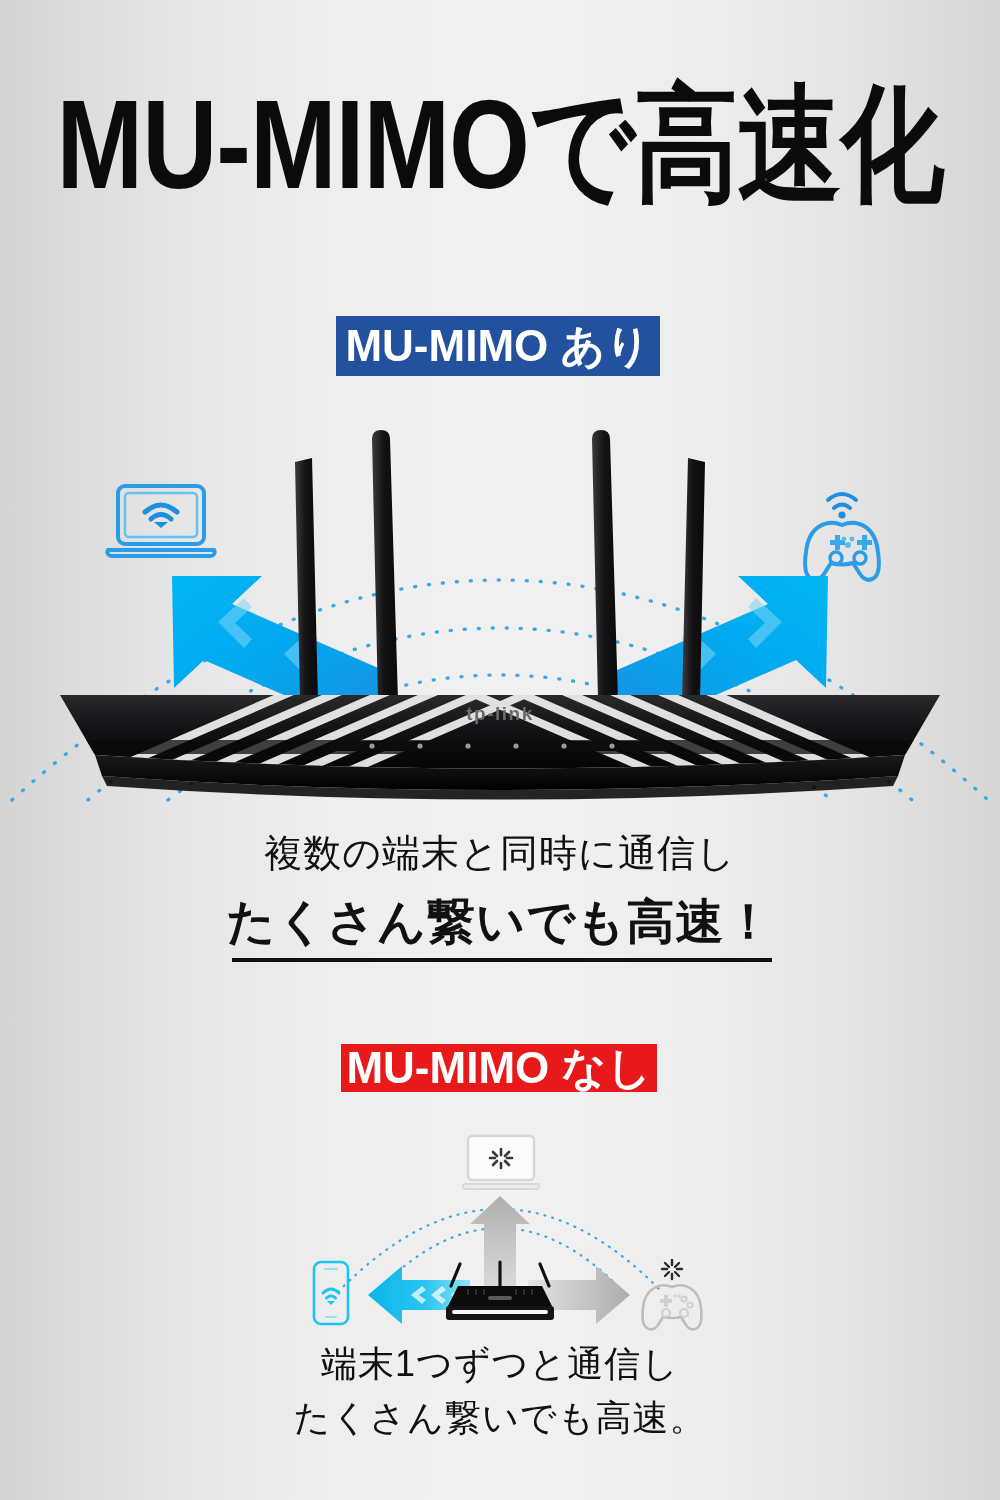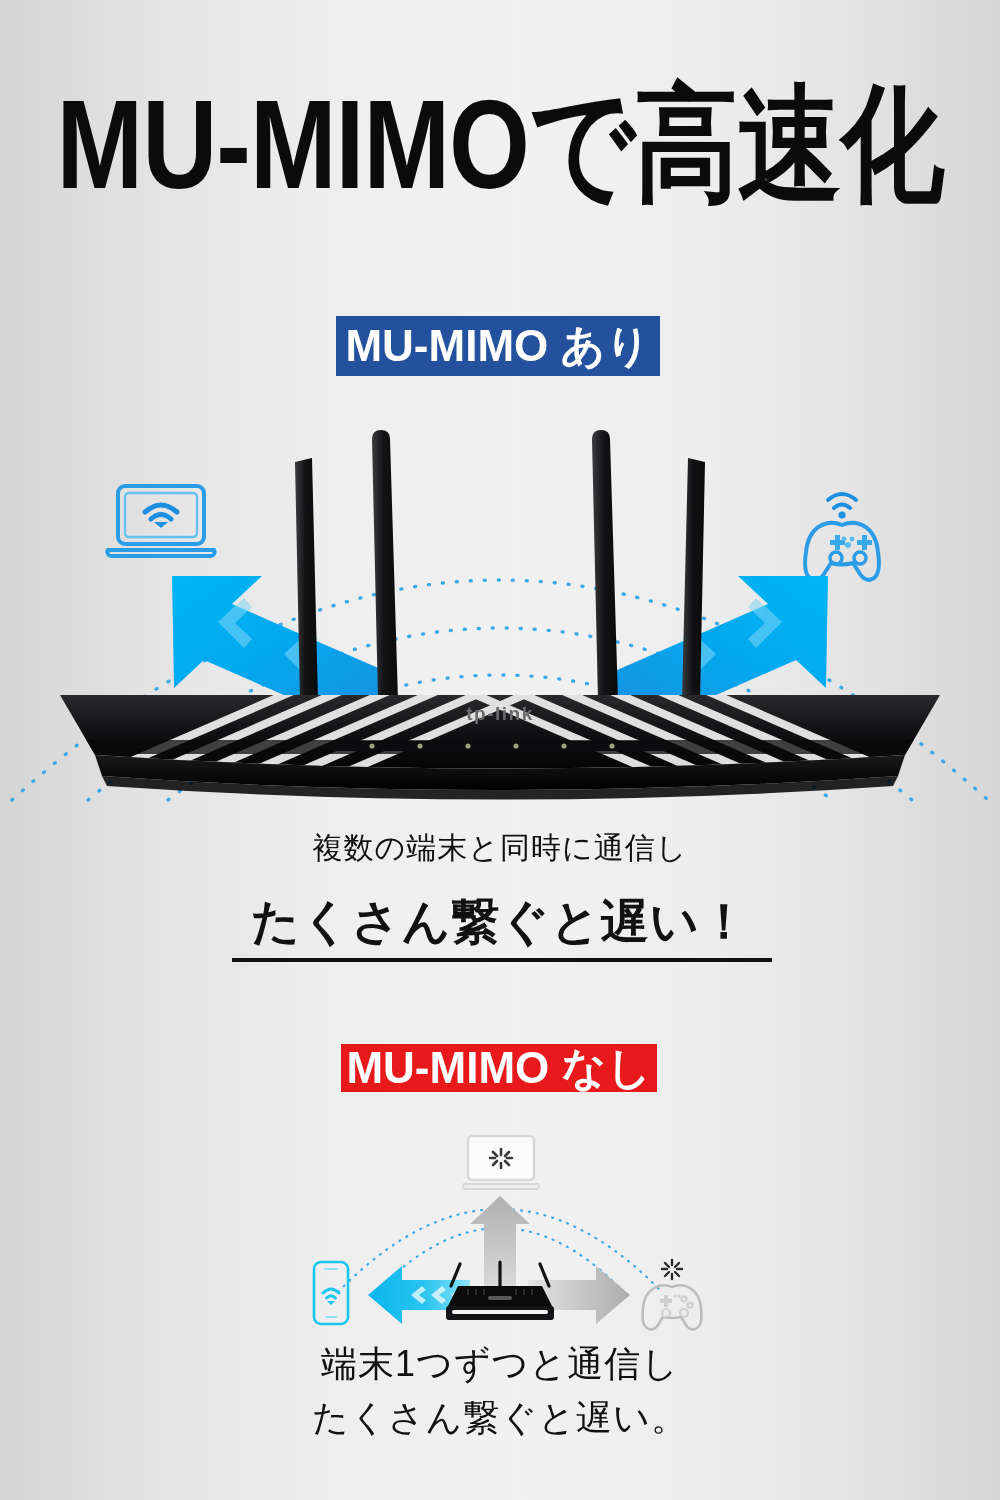--- a/index.html
+++ b/index.html
@@ -71,21 +71,21 @@
   }
 
   
   .cap {
     position: absolute;
     width: 1000px;
     text-align: center;
     color: #111111;
     white-space: nowrap;
   }
-  #cap1-l1 { left:0; top: 828px; font-size: 30px; font-weight: 500; letter-spacing: 1px;}
+  #cap1-l1 { left:0; top: 828px; font-size: 38px; font-weight: 500; letter-spacing: 1px;}
   #cap1-l2 { left:0; top: 890px; font-size: 48px; font-weight: bold; letter-spacing: 1px;}
   #rule1 {
     position: absolute;
     left: 232px; top: 958px;
     width: 540px; height: 4px;
     background: #111111;
   }
   #cap2-l1 { left:0; top: 1340px; font-size: 36px; font-weight: 500; letter-spacing: 1px;}
   #cap2-l2 { left:0; top: 1394px; font-size: 36px; font-weight: 500; letter-spacing: 1px;}
 
@@ -224,21 +224,21 @@
           <circle cx="612" cy="346" r="2.6"></circle>
         </g>
       </g>
       <text x="500" y="320" text-anchor="middle" font-size="19" font-weight="bold" fill="#6a6a6d" letter-spacing="1.5">tp-link</text>
       <path d="M 95 355 Q 500 382 905 355 L 898 376 Q 500 404 102 376 Z" fill="url(#bodyFront)"></path>
       <path d="M 102 376 Q 500 404 898 376 L 893 386 Q 500 413 107 386 Z" fill="#000" opacity="0.85"></path>
     </g>
   </svg>
 
   <div class="cap" id="cap1-l1">複数の端末と同時に通信し</div>
-  <div class="cap" id="cap1-l2">たくさん繋ぐと遅い！</div>
+  <div class="cap" id="cap1-l2">たくさん繋いでも高速！</div>
   <div id="rule1"></div>
 
   <div class="badge" id="badge-no">
     <span>MU-MIMO なし</span>
   </div>
 
   <svg id="illus-bot" viewBox="0 0 440 215">
     <defs>
       <linearGradient id="cyanArr" x1="1" y1="0" x2="0" y2="0">
         <stop offset="0" stop-color="#8fe3f8"></stop>
@@ -341,15 +341,15 @@
         <line x1="196" y1="169" x2="196" y2="175"></line>
         <line x1="204" y1="169" x2="204" y2="175"></line>
         <line x1="236" y1="169" x2="236" y2="175"></line>
         <line x1="244" y1="169" x2="244" y2="175"></line>
         <line x1="252" y1="169" x2="252" y2="175"></line>
       </g>
     </g>
   </svg>
 
   <div class="cap" id="cap2-l1">端末1つずつと通信し</div>
-  <div class="cap" id="cap2-l2">たくさん繋ぐと遅い。</div>
+  <div class="cap" id="cap2-l2">たくさん繋いでも高速。</div>
 
 </div>
 
 </body></html>

